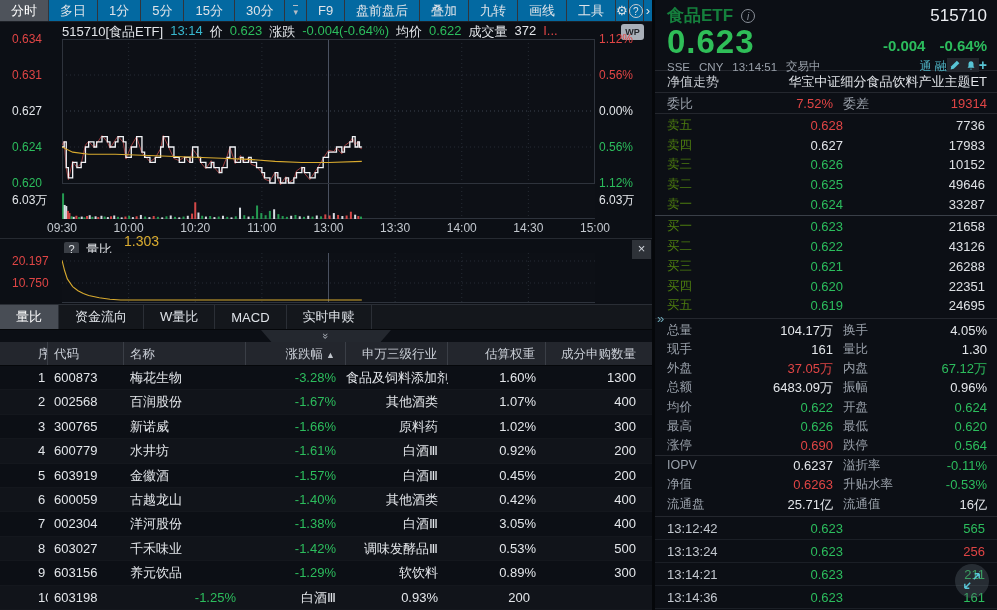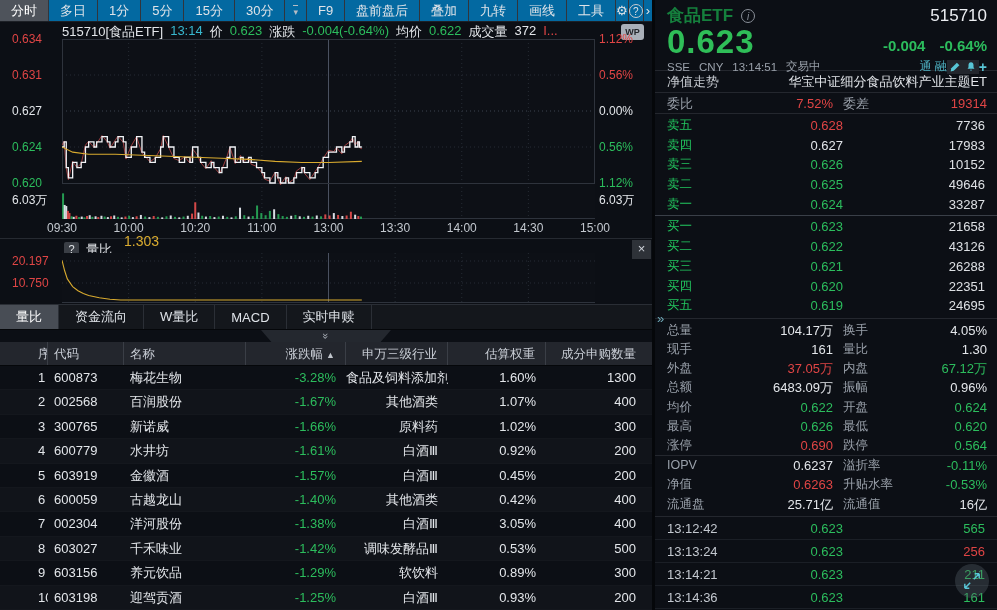--- a/index.html
+++ b/index.html
@@ -79,35 +79,35 @@
   .q-header { position:relative; height:71px; border-bottom:1px solid #24272e; padding:4px 10px 0 12px; }
   .q-row1 { display:flex; align-items:center; }
   .q-name { font-size:17px; font-weight:bold; color:#15803d; }
   .info-icon { width:14px; height:14px; border:1px solid #8a9099; border-radius:50%; color:#8a9099;
                font-size:10px; text-align:center; line-height:13px; margin-left:8px; font-style:italic; }
   .q-code { margin-left:auto; font-size:17px; color:#eceef2; }
   .q-row2 { display:flex; align-items:flex-end; margin-top:-2px; }
   .q-price { font-size:33px; font-weight:bold; line-height:34px; letter-spacing:1px; }
   .q-chg { margin-left:auto; display:flex; gap:14px; font-size:15px; font-weight:bold; padding-bottom:5px; }
   .q-row3 { display:flex; align-items:center; margin-top:-1px; font-size:11.5px; color:#9aa1ab; gap:9px; }
-  .q-icons { margin-left:auto; display:flex; gap:0; align-items:center; }
+  .q-icons { margin-left:auto; display:flex; gap:0; }
   .q-badge { color:#4fb5c6; font-size:12px; }
   .mini-btn { width:16px; height:14px; background:#23262d; display:flex; align-items:center; justify-content:center; }
   .plus-btn { color:#58c5d6; font-size:14px; font-weight:bold; line-height:14px; }
 
   .nav-row { display:flex; height:22px; align-items:center; padding:0 10px 0 12px;
              font-size:13px; border-bottom:1px solid #24272e; }
   .nav-row .val { margin-left:auto; }
   .wb-row { display:grid; grid-template-columns:56px 110px 96px 1fr; height:21px; line-height:21px;
             padding:0 10px 0 12px; font-size:13px; border-bottom:1px solid #24272e; }
   .wb-row .v { text-align:right; }
 
   .ob-row { display:grid; grid-template-columns:56px 120px 1fr; height:19.7px; line-height:19.7px;
             padding:0 12px; font-size:13px; }
-  .ob-row .lbl { color:#22c55e; font-size:12.5px; }
+  .ob-row .lbl { color:#4d7c0f; font-size:12.5px; }
   .ob-row .prc { text-align:right; }
   .ob-row .vol { text-align:right; color:#dde0e4; }
   .ob-sep { border-top:1px solid #3a3f48; margin:1px 0; }
   .sec-sep { border-top:1px solid #24272e; }
 
   .st-row { display:grid; grid-template-columns:58px 108px 98px 1fr; height:19.2px; line-height:19.2px;
             padding:0 10px 0 12px; font-size:13px; }
   .st-row .lbl { color:#9aa1ab; font-size:12.5px; }
   .st-row .v { text-align:right; }
 
@@ -412,21 +412,20 @@
             <div class="c1 white">603156</div>
             <div class="c2 white">养元饮品</div>
             <div class="c3 green">-1.29%</div>
             <div class="c4 white">软饮料</div>
             <div class="c5 white">0.89%</div>
             <div class="c6 white">300</div>
           </div>
           <div class="t-row alt">
             <div class="c0 white">10</div>
             <div class="c1 white">603198</div>
-            <div class="c2 white">迎驾贡酒</div>
             <div class="c3 green">-1.25%</div>
             <div class="c4 white">白酒Ⅲ</div>
             <div class="c5 white">0.93%</div>
             <div class="c6 white">200</div>
           </div>
         </div>
     </div>
   <div class="axis-label ax-left red" style="top: 32px;">0.634</div>
       <div class="axis-label ax-left red" style="top: 68px;">0.631</div>
       <div class="axis-label ax-left white" style="top: 104px;">0.627</div>

